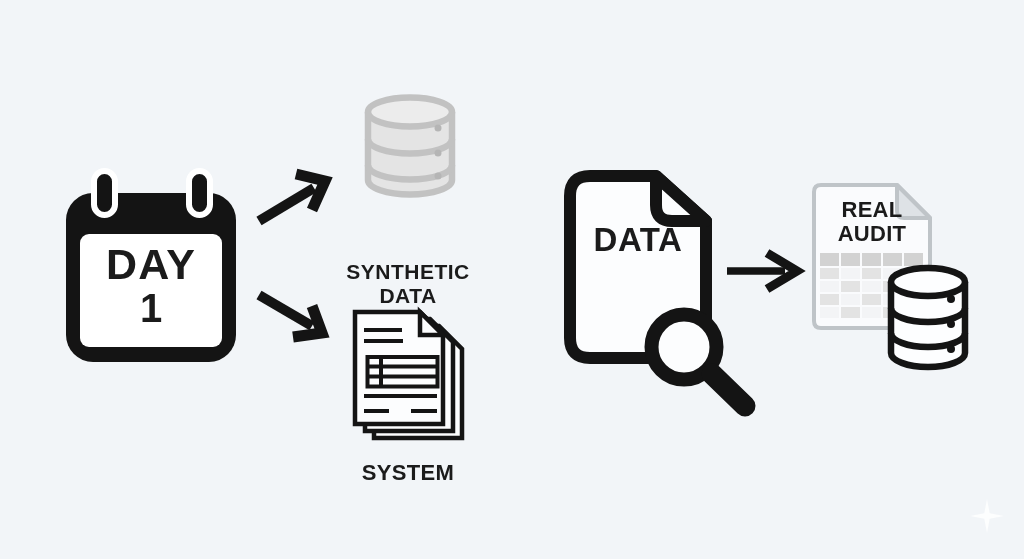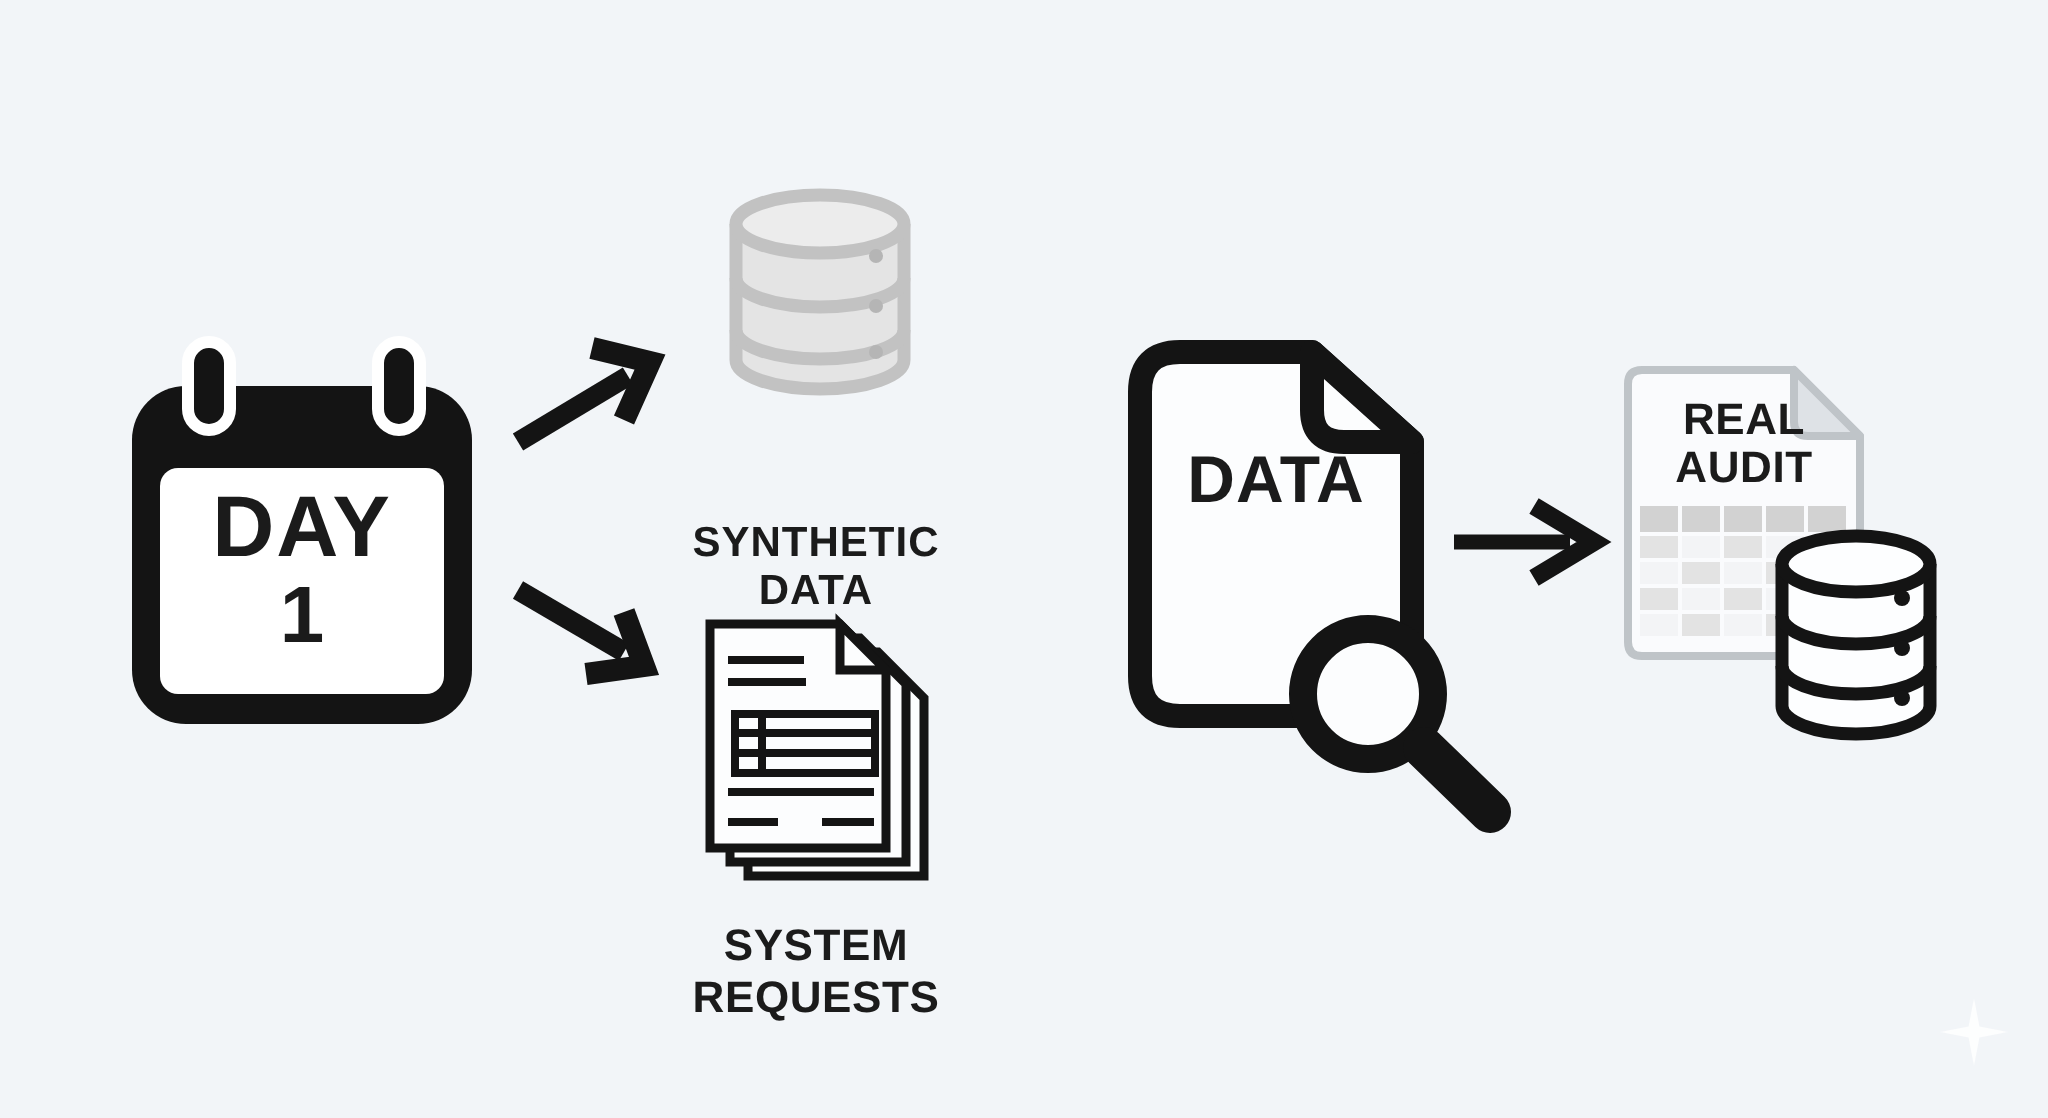--- a/index.html
+++ b/index.html
@@ -148,21 +148,20 @@
     <div class="l2">1</div>
   </div>
 
   <div class="label synthetic-label">
     <div>SYNTHETIC</div>
     <div>DATA</div>
   </div>
 
   <div class="label access-label">
     <div>SYSTEM</div>
-    <div>REQUESTS</div>
   </div>
 
   <div class="label audit-label">
     <div>DATA</div>
   </div>
 
   <div class="label realsys-label">
     <div>REAL</div>
     <div>AUDIT</div>
   </div>

